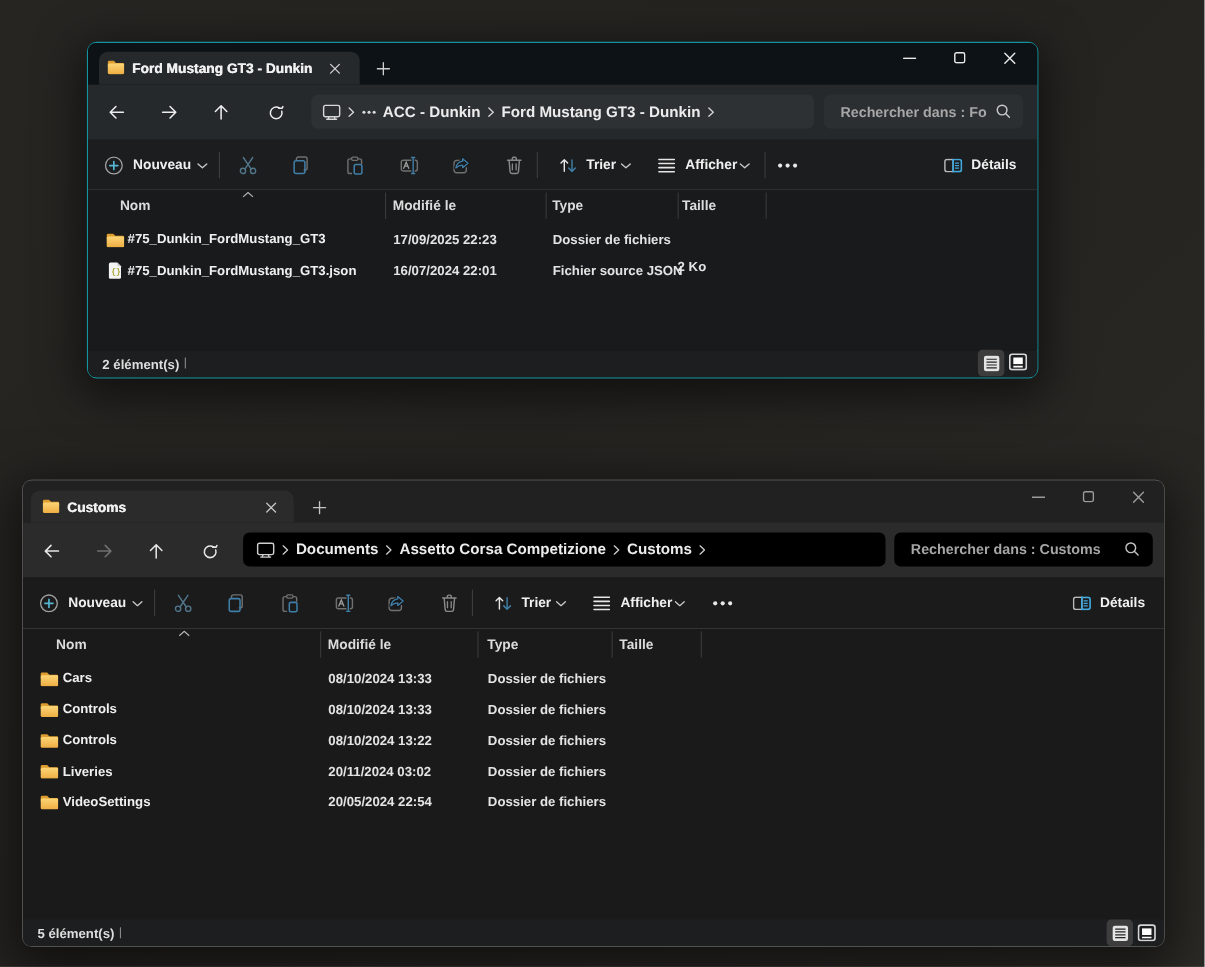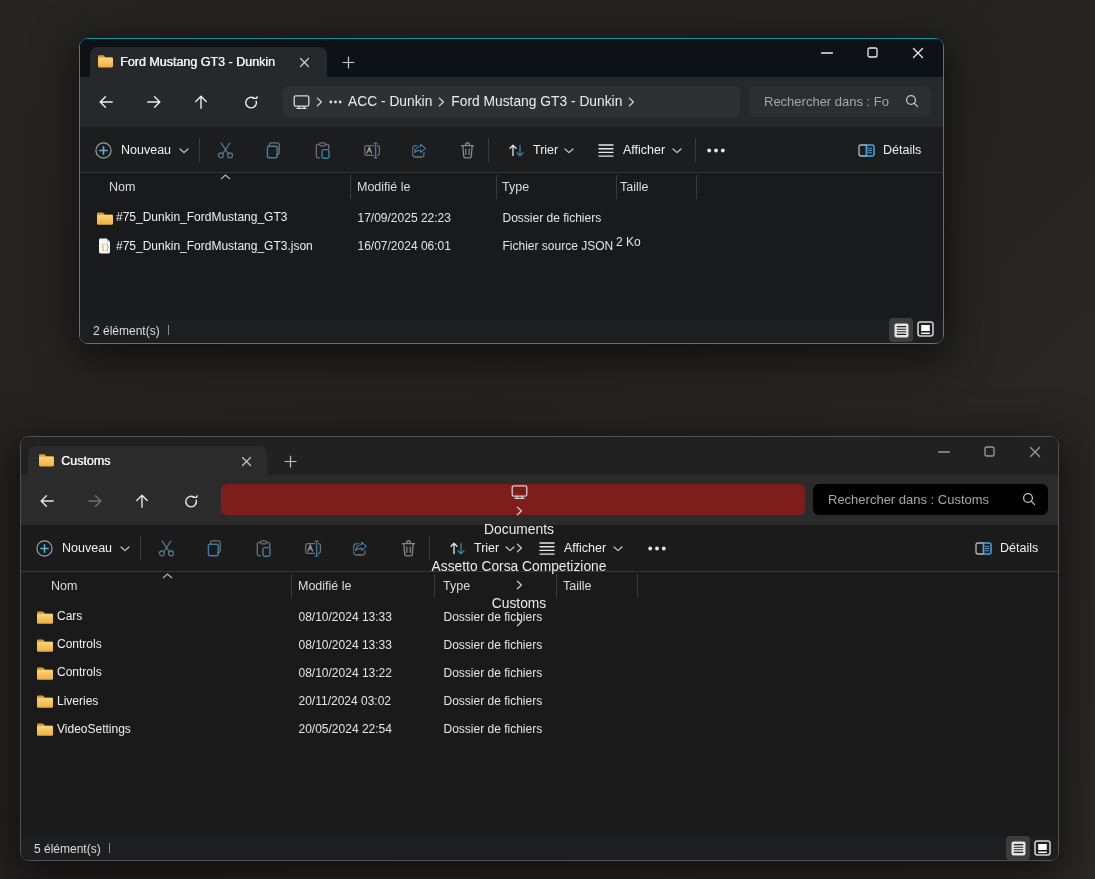--- a/index.html
+++ b/index.html
@@ -2,21 +2,21 @@
 <html><head>
 <meta charset="utf-8">
 <style>
   * { margin:0; padding:0; box-sizing:border-box; }
   html,body { width:1095px; height:879px; overflow:hidden; }
   body {
     font-family:"Liberation Sans", sans-serif;
     background:linear-gradient(135deg,#272522 0%,#252320 45%,#2b2a26 100%);
     position:relative;
   }
-  .win { position:absolute; border-radius:9px; }
+  .win { position:absolute; border-radius:9px;font-weight:bold; }
   .abs { position:absolute; }
   .w1 { left:79px; top:38px; width:865px; height:306px;
         border:1.5px solid #14939f; background:#191a1b;
         box-shadow:0 10px 40px 6px rgba(0,0,0,0.55); }
   .w2 { left:20px; top:436px; width:1039px; height:425px;
         border:1px solid #515151; background:#1a1a1b;
         box-shadow:0 12px 45px 8px rgba(0,0,0,0.55); }
   .tabstrip { position:absolute; left:0; top:0; right:0; height:38px;
         border-radius:7px 7px 0 0; }
   .w1 .tabstrip { background:#0d1216; }
@@ -33,21 +33,21 @@
   .w2 .toolbar { background:#1b1b1c; border-bottom:1px solid #38383a; height:47px; }
   .list { position:absolute; left:0; right:0; top:134px; }
   .w1 .list { background:#191a1b; height:145px; }
   .w2 .list { background:#1a1a1b; top:135px; height:266px; }
   .status { position:absolute; left:0; right:0; bottom:0; height:24px; border-radius:0 0 7px 7px; }
   .w1 .status { background:#1d1e1f; }
   .w2 .status { background:#1d1e1f; }
   .pill { position:absolute; top:47px; height:31px; border-radius:6px;
           display:flex; align-items:center; gap:6px; }
   .w1 .pill { left:203px; width:457px; background:#2d3134; padding-left:10px; }
-  .w2 .pill { left:200px; width:584px; background:#7f1d1d; padding-left:12px;flex-direction:column; }
+  .w2 .pill { left:200px; width:584px; background:#000000; padding-left:12px; }
   .crumb { font-size:13.8px; color:#ececec; white-space:nowrap; }
   .search { position:absolute; top:47px; height:31px; border-radius:6px; }
   .w1 .search { left:669px; width:181px; background:#2b2f32; }
   .w2 .search { left:792px; width:235px; background:#000000; }
   .searchtxt { position:absolute; left:15px; right:31px; top:8px; font-size:13px; color:#a6a6a6; white-space:nowrap; overflow:hidden; }
   .hdr { position:absolute; font-size:12.5px; color:#dcdcdc; white-space:nowrap; }
   .colsep { position:absolute; width:1px; height:24px; background:#3a3a3c; }
   .row-name { position:absolute; font-size:12px; color:#f0f0f0; white-space:nowrap; }
   .row-meta { position:absolute; font-size:12px; color:#e4e4e4; white-space:nowrap; }
   .statustxt { position:absolute; left:13px; top:5px; font-size:12px; color:#dedede; }
@@ -234,21 +234,21 @@
   <div class="row-name" style="left:36px;top:171px">#75_Dunkin_FordMustang_GT3</div>
   <div class="row-meta" style="left:277.5px;top:172px">17/09/2025 22:23</div>
   <div class="row-meta" style="left:422.5px;top:172px">Dossier de fichiers</div>
 
   <svg class="icon" style="left:18px;top:199px" width="13" height="16" viewBox="0 0 13 16">
     <path d="M1 2a1.4 1.4 0 0 1 1.4-1.4h6.2L12 4v10a1.4 1.4 0 0 1-1.4 1.4H2.4A1.4 1.4 0 0 1 1 14z" fill="#f4f4f4"></path>
     <path d="M8.6.6L12 4H9.6a1 1 0 0 1-1-1z" fill="#cfcfcf"></path>
     <text x="3.1" y="10.9" font-family="Liberation Mono, monospace" font-size="7.2" fill="#a8a52f">{}</text>
     </svg>
   <div class="row-name" style="left:36px;top:199.5px">#75_Dunkin_FordMustang_GT3.json</div>
-  <div class="row-meta" style="left:277.5px;top:200px">16/07/2024 06:01</div>
+  <div class="row-meta" style="left:277.5px;top:200px">16/07/2024 22:01</div>
   <div class="row-meta" style="left:422.5px;top:200px">Fichier source JSON</div>
   <div class="row-meta" style="left:536px;top:196px;width:67px;text-align:left">2 Ko</div>
 
   <div class="statustxt" style="top:284.5px">2 élément(s)</div>
   <div class="abs" style="left:88px;top:286px;width:1px;height:10px;background:#8a8a8a"></div>
   <div class="abs" style="left:809px;top:279px;width:24px;height:24px;background:#3d3d3e;border-radius:4px"></div>
   <svg class="icon" style="left:813.5px;top:283.5px" width="15" height="15" viewBox="0 0 15 15">
     <rect x="0.5" y="0.5" width="14" height="14" rx="2" fill="#e4e4e4"></rect>
     <path d="M2.8 3.6h9.4M2.8 6.2h9.4M2.8 8.8h9.4M2.8 11.4h9.4" stroke="#222324" stroke-width="1.1"></path>
     </svg>

